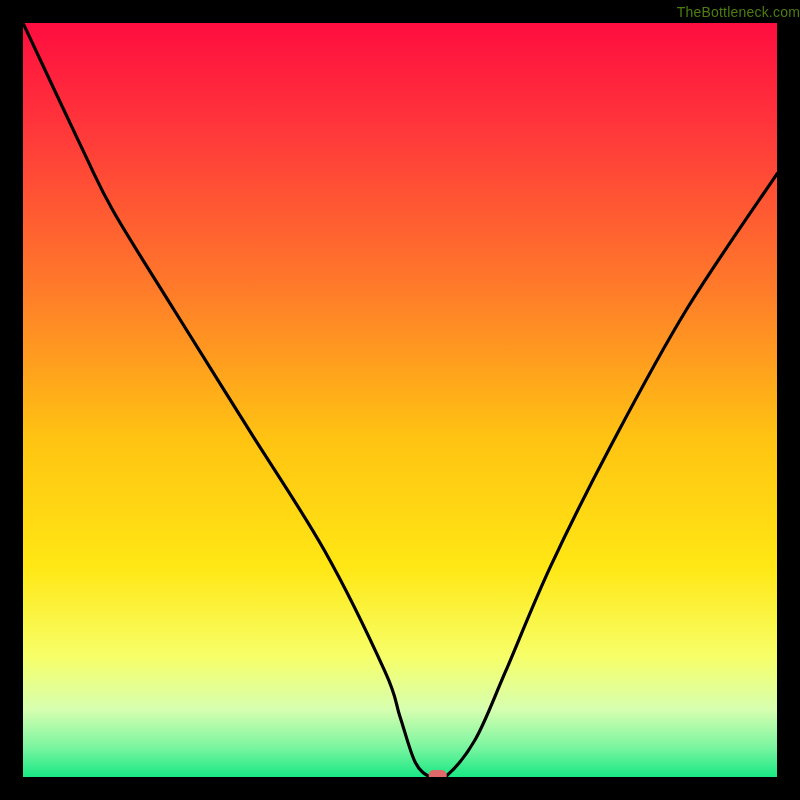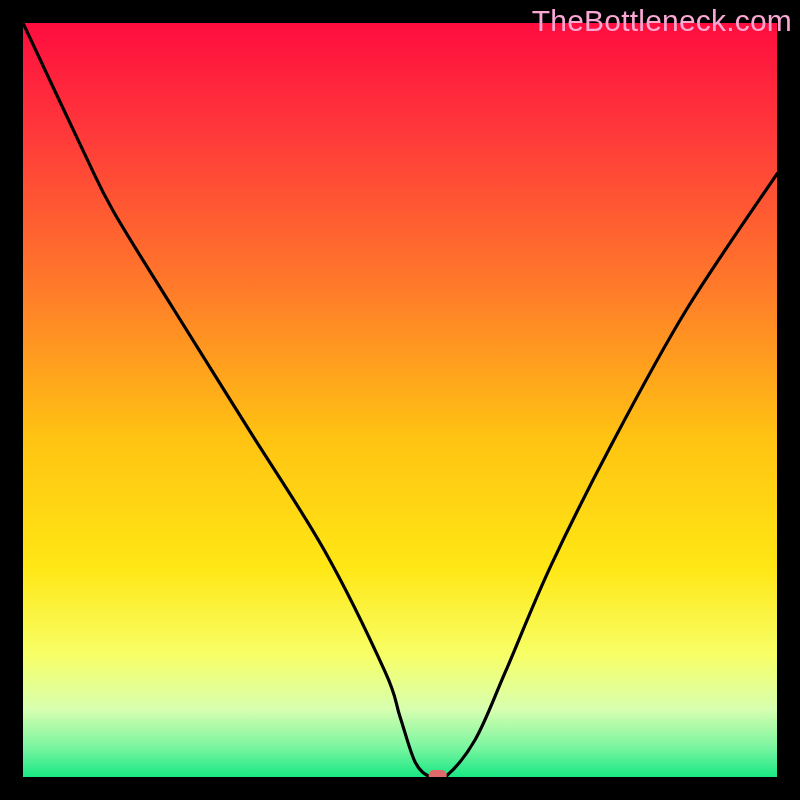--- a/index.html
+++ b/index.html
@@ -7,23 +7,23 @@
     padding: 0;
     width: 800px;
     height: 800px;
     background: #000;
     font-family: Arial, Helvetica, sans-serif;
     position: relative;
   }
   .watermark {
     position: absolute;
     top: 4px;
-    right: 8px;
-    color: #f9a8d4;
-    font-size: 30px;
+    right: 0;
+    color: #4d7c0f;
+    font-size: 14px;
     font-weight: 500;
     z-index: 10;
     letter-spacing: 0.2px;
   }
   .plot-area {
     position: absolute;
     left: 23px;
     top: 23px;
     width: 754px;
     height: 754px;

